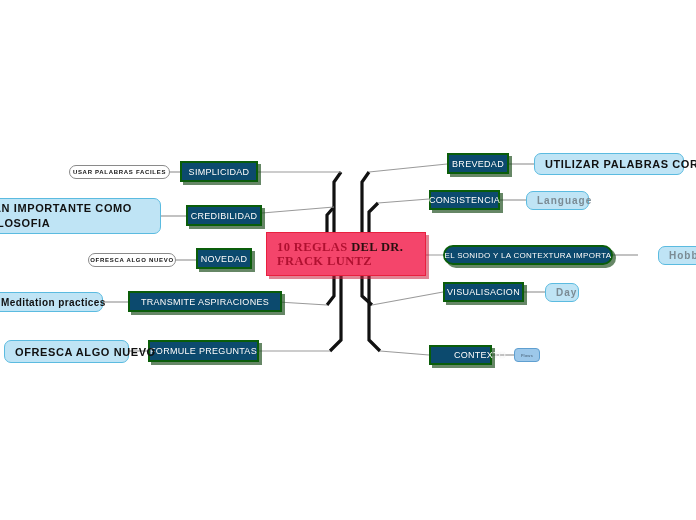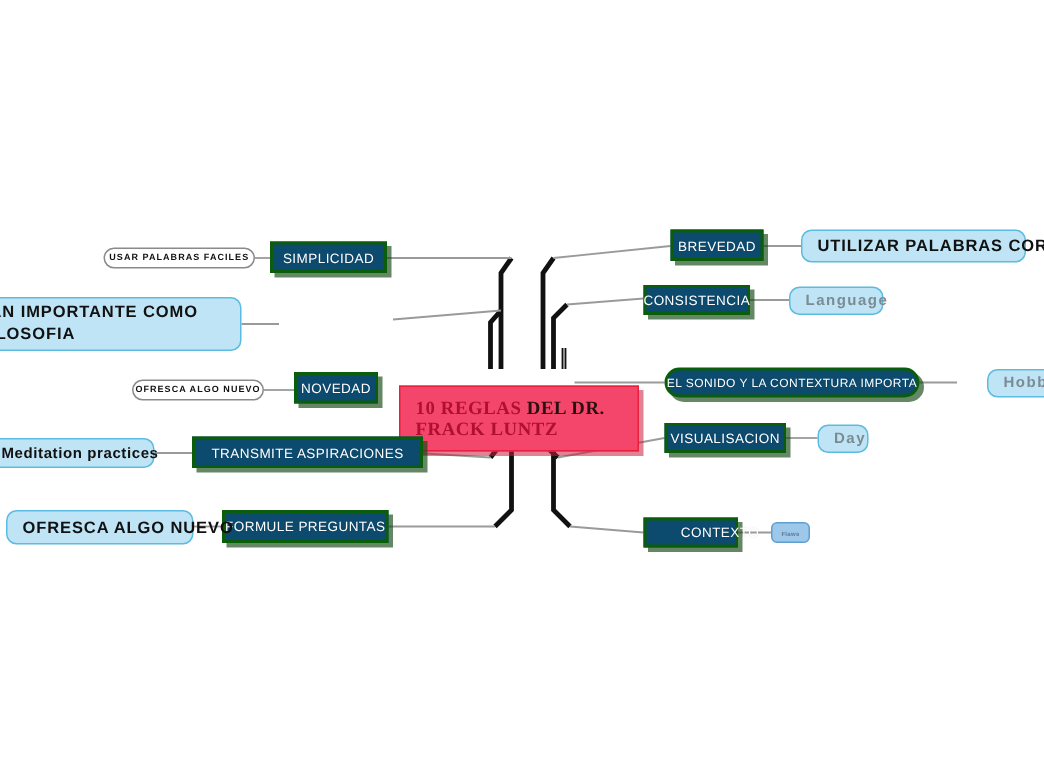--- a/index.html
+++ b/index.html
@@ -48,21 +48,20 @@
     color: #b01030;
     font-family: "Liberation Serif", serif;
     font-weight: bold;
     font-size: 12.5px;
     letter-spacing: 0.4px;
     line-height: 14px;
     white-space: normal;
     align-items: flex-start;
     flex-direction: column;
     justify-content: center;
-    margin-top: 25px;
   }
   .node-root .root-line { display: block; }
   .node-root .root-strong { color: #2a1010; }
 
   
   .node-green {
     background: #0c4a6e;
     border: 2px solid #0a5d0a;
     box-shadow: 3px 3px 0 rgba(20, 70, 20, 0.65);
     color: #ffffff;
@@ -175,20 +174,23 @@
     <span class="root-line">FRACK LUNTZ</span>
   </div>
 
   <div class="node node-green" style="left:180px; top:161px; width:78px; height:21px;">
     <span>SIMPLICIDAD</span>
   </div>
   <div class="node node-white" style="left:69px; top:165px; width:101px; height:14px;">
     <span>USAR PALABRAS FACILES</span>
   </div>
 
+  <div class="node node-green" style="left:186px; top:205px; width:76px; height:21px;">
+    <span>CREDIBILIDAD</span>
+  </div>
   <div class="node node-blue wrap" style="left:-44px; top:198px; width:205px; height:36px;">
     <span>ES TAN IMPORTANTE COMO LA FILOSOFIA</span>
   </div>
 
   <div class="node node-green" style="left:196px; top:248px; width:56px; height:21px;">
     <span>NOVEDAD</span>
   </div>
   <div class="node node-white" style="left:88px; top:253px; width:88px; height:14px;">
     <span>OFRESCA ALGO NUEVO</span>
   </div>

